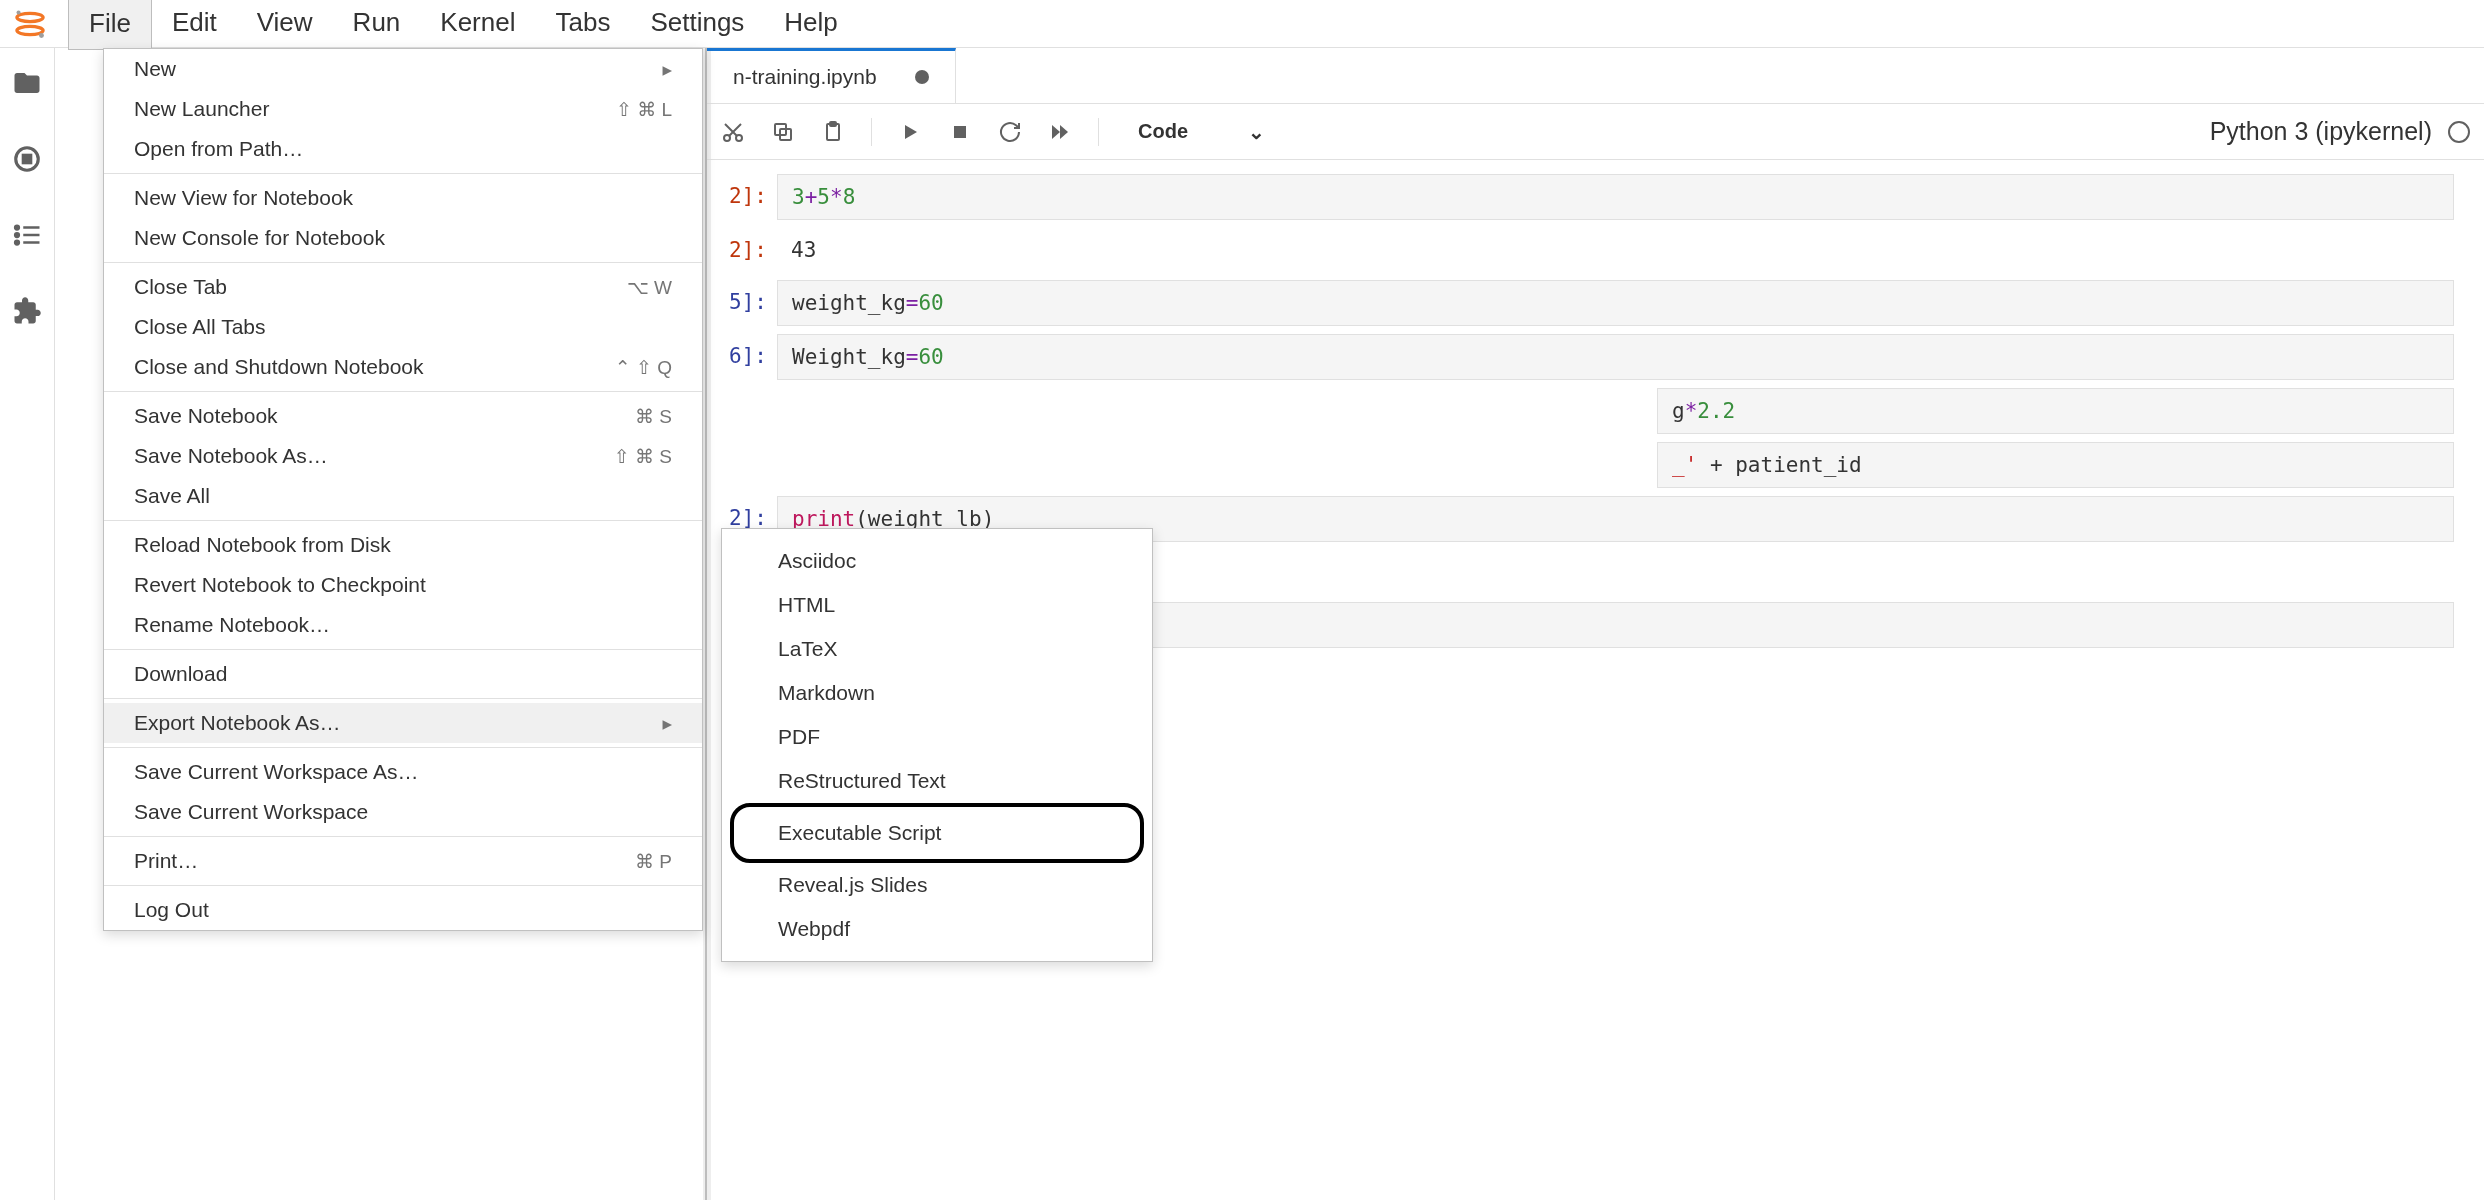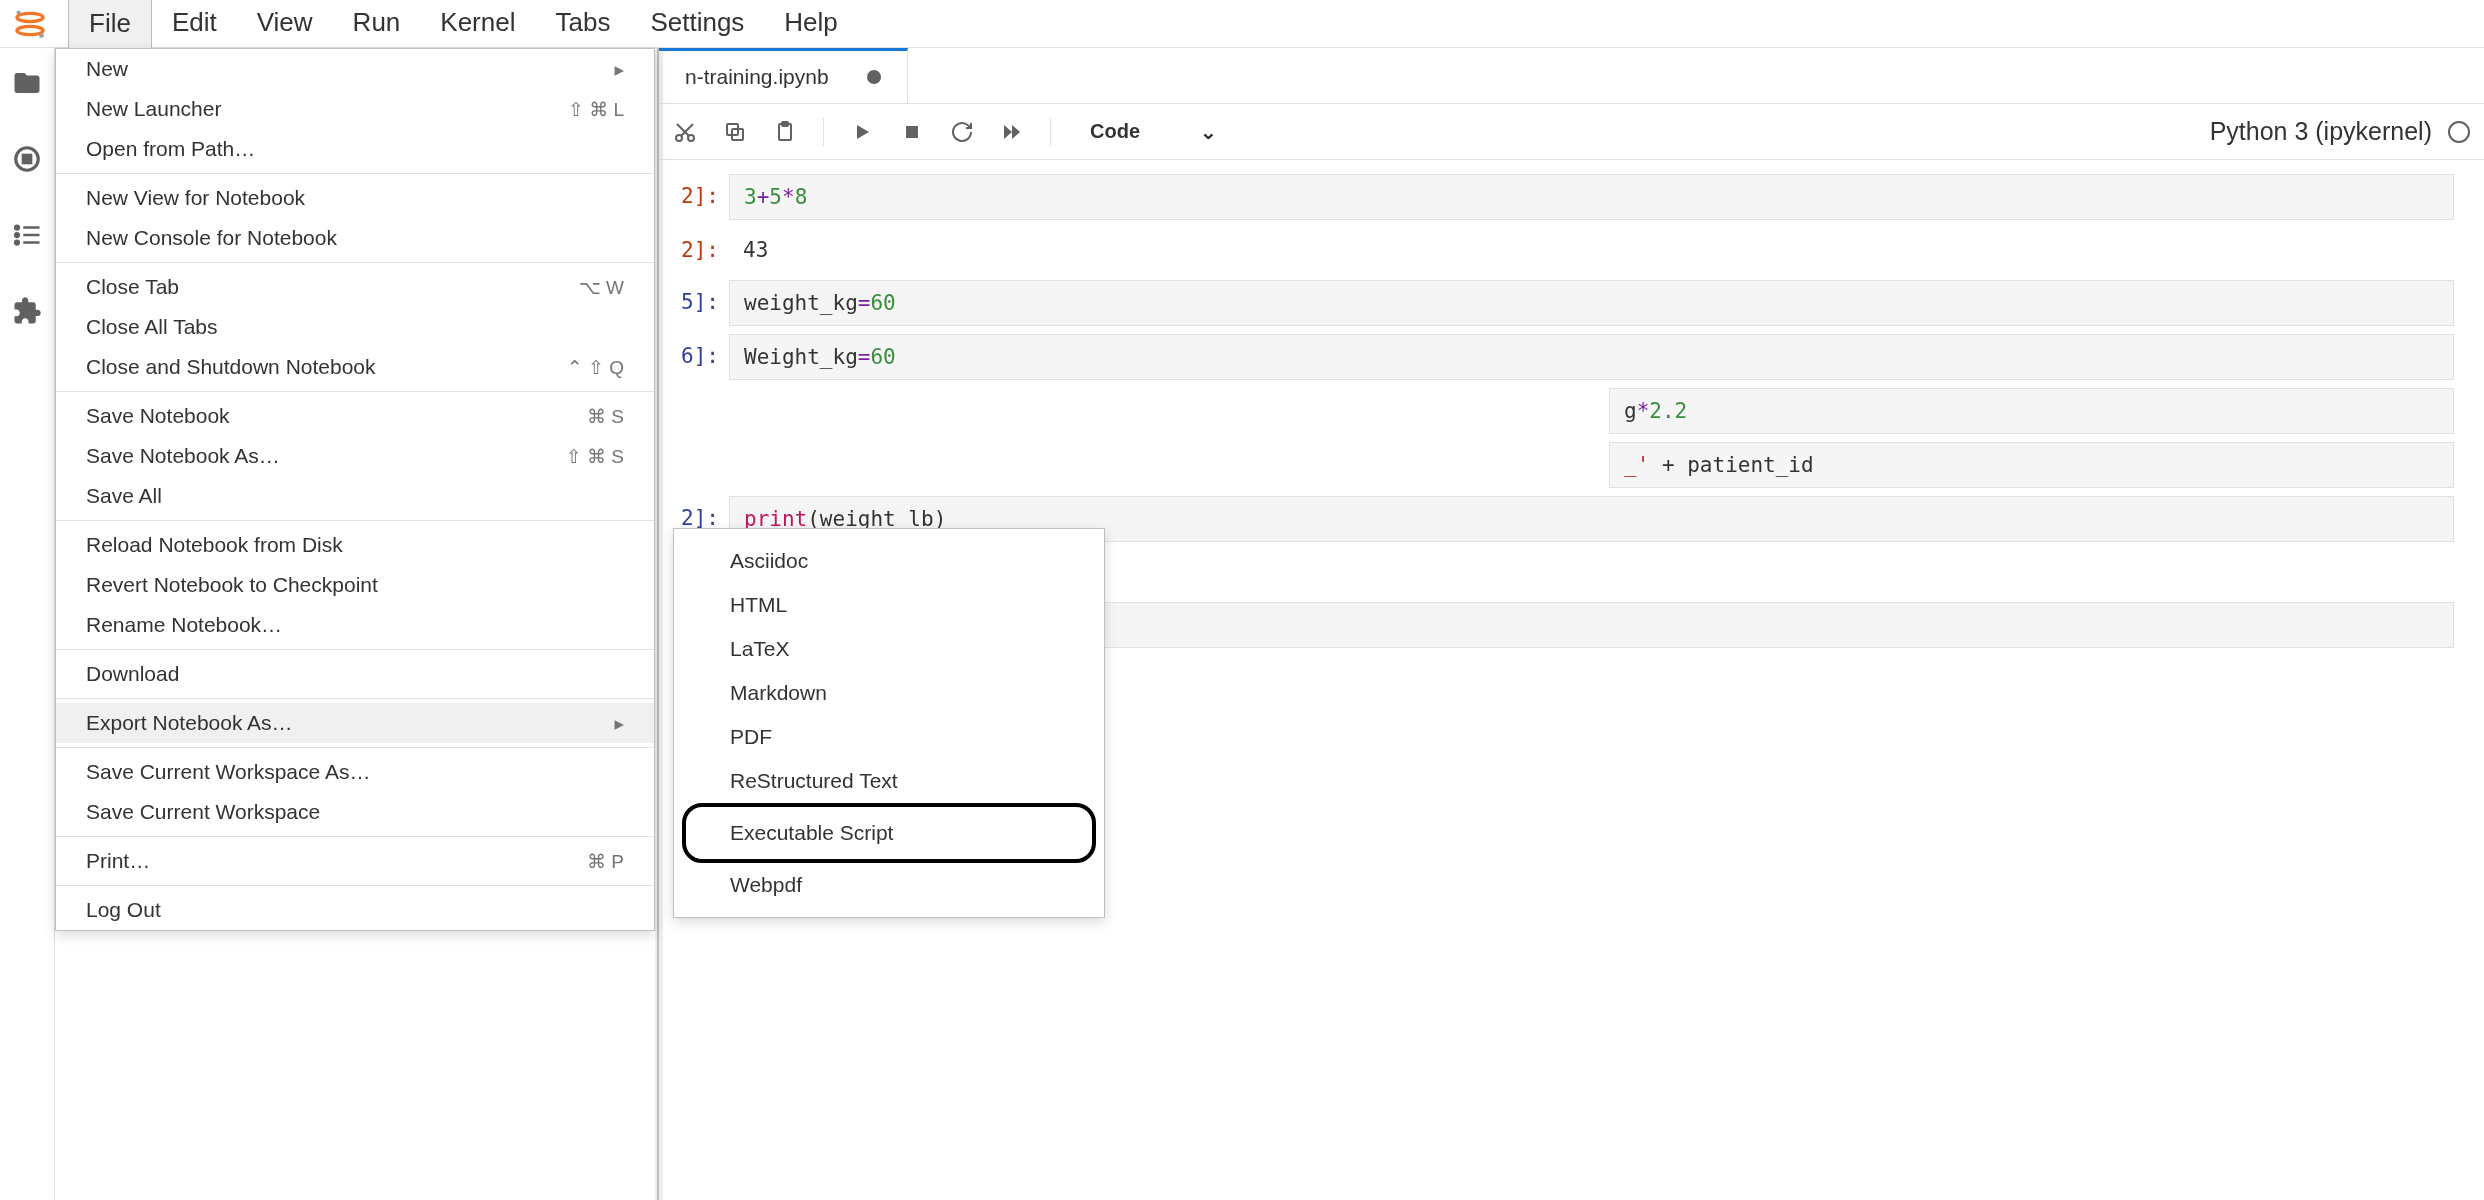--- a/index.html
+++ b/index.html
@@ -1,21 +1,21 @@
 <!DOCTYPE html>
 <html><head>
 <meta charset="utf-8">
 <style>
 * { box-sizing: border-box; margin: 0; padding: 0; }
 body { font-family: -apple-system, BlinkMacSystemFont, "Segoe UI", Helvetica, Arial, sans-serif; font-size: 14px; color: #333; background: #fff; overflow: hidden; width: 2484px; height: 1200px; }
 .menubar { display: flex; align-items: center; height: 48px; border-bottom: 1px solid #e0e0e0; padding-left: 12px; font-size: 26px; }
 .logo { width: 36px; height: 36px; margin-right: 20px; display:flex; align-items:center; justify-content:center; }
 .menu-item { padding: 10px 20px; cursor: pointer; }
 .menu-item.active { background: #f0f0f0; border: 1px solid #bdbdbd; }
-.main { display: flex; height: calc(100% - 48px); }
+.main { display: flex; height: calc(100% - 48px); gap: 48px; }
 .left-rail { width: 55px; border-right: 1px solid #e0e0e0; display: flex; flex-direction: column; align-items: center; padding-top: 20px; gap: 46px; }
 .rail-icon { width: 30px; height: 30px; color: #616161; display:flex; align-items:center; justify-content:center; }
 .workspace { flex: 1; position: relative; }
 .file-menu { position: absolute; left: 0; top: 0; width: 600px; background: #fff; border: 1px solid #c0c0c0; box-shadow: 0 4px 12px rgba(0,0,0,0.15); z-index: 20; font-size: 21px; }
 .fm-item { display: flex; justify-content: space-between; align-items: center; padding: 8px 30px; cursor: pointer; }
 .fm-item.hover { background: #f0f0f0; }
 .fm-sep { border-top: 1px solid #e0e0e0; margin: 4px 0; }
 .fm-shortcut { color: #757575; font-size: 19px; }
 .submenu { position: absolute; left: 618px; top: 480px; width: 432px; background: #fff; border: 1px solid #c0c0c0; box-shadow: 0 4px 12px rgba(0,0,0,0.15); z-index: 30; font-size: 21px; padding: 10px 0; }
 .sm-item { padding: 10px 56px; cursor: pointer; }
@@ -287,17 +287,18 @@
     </div>
 
     <div class="submenu" id="submenu">
         <div class="sm-item">Asciidoc</div>
         <div class="sm-item">HTML</div>
         <div class="sm-item">LaTeX</div>
         <div class="sm-item">Markdown</div>
         <div class="sm-item">PDF</div>
         <div class="sm-item">ReStructured Text</div>
         <div class="sm-item highlight">Executable Script</div>
+        <div class="sm-item">Reveal.js Slides</div>
         <div class="sm-item">Webpdf</div>
       </div>
 
   </div>
 </div>
 
 </body></html>

